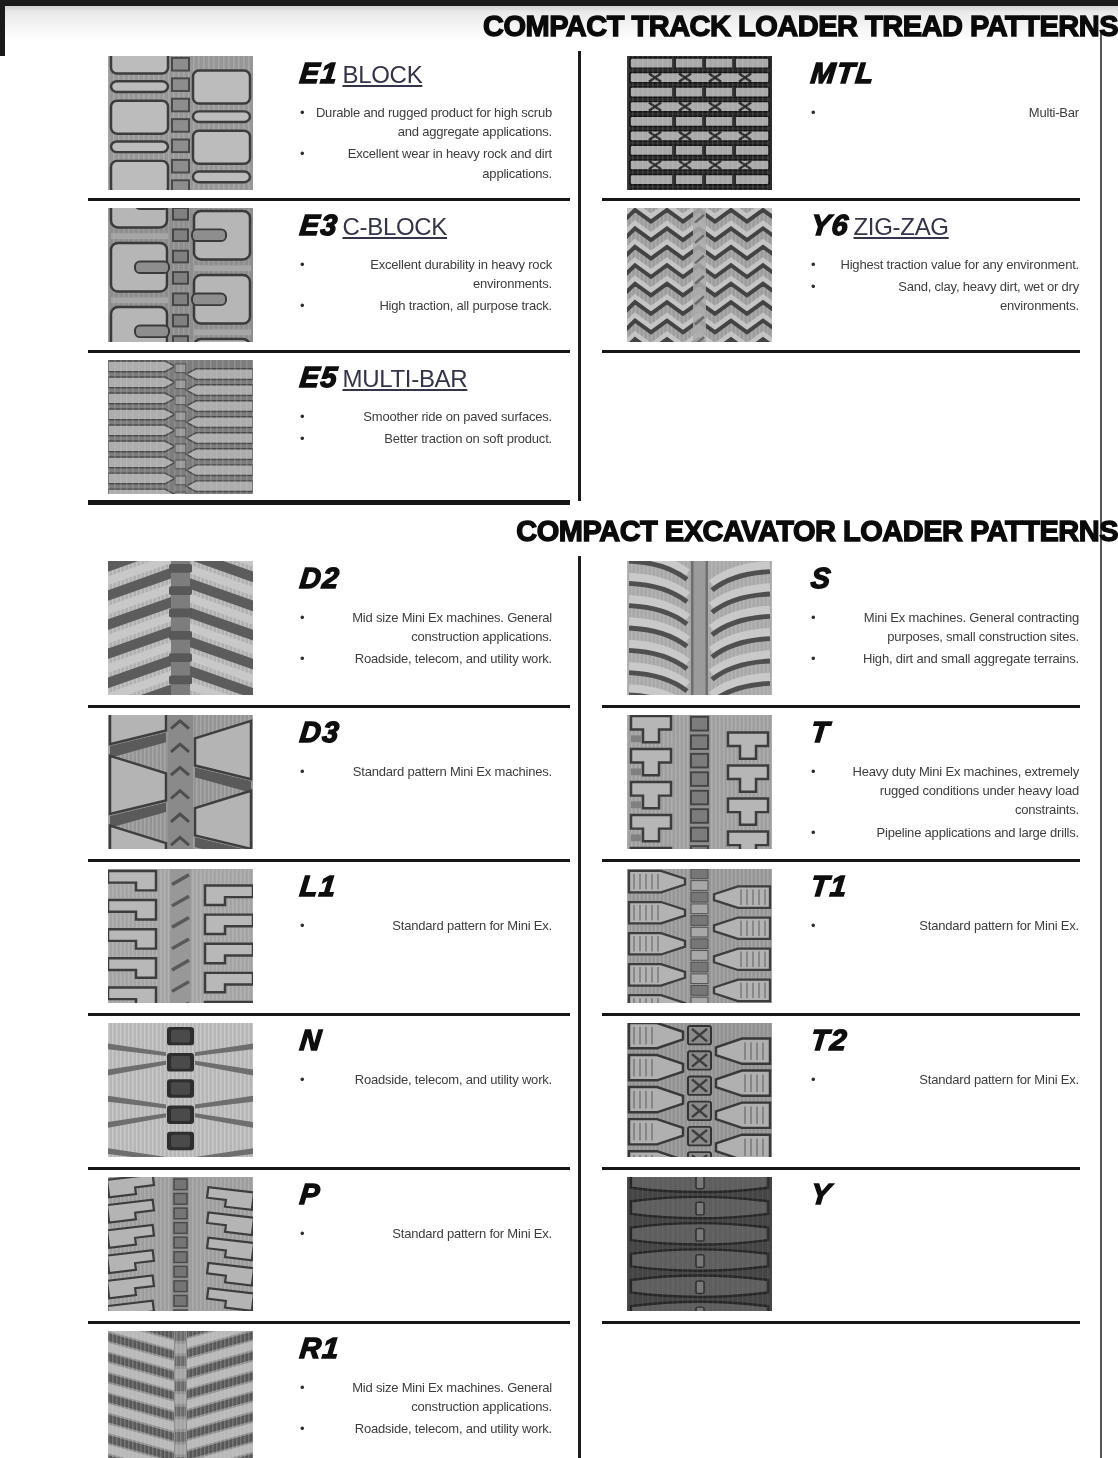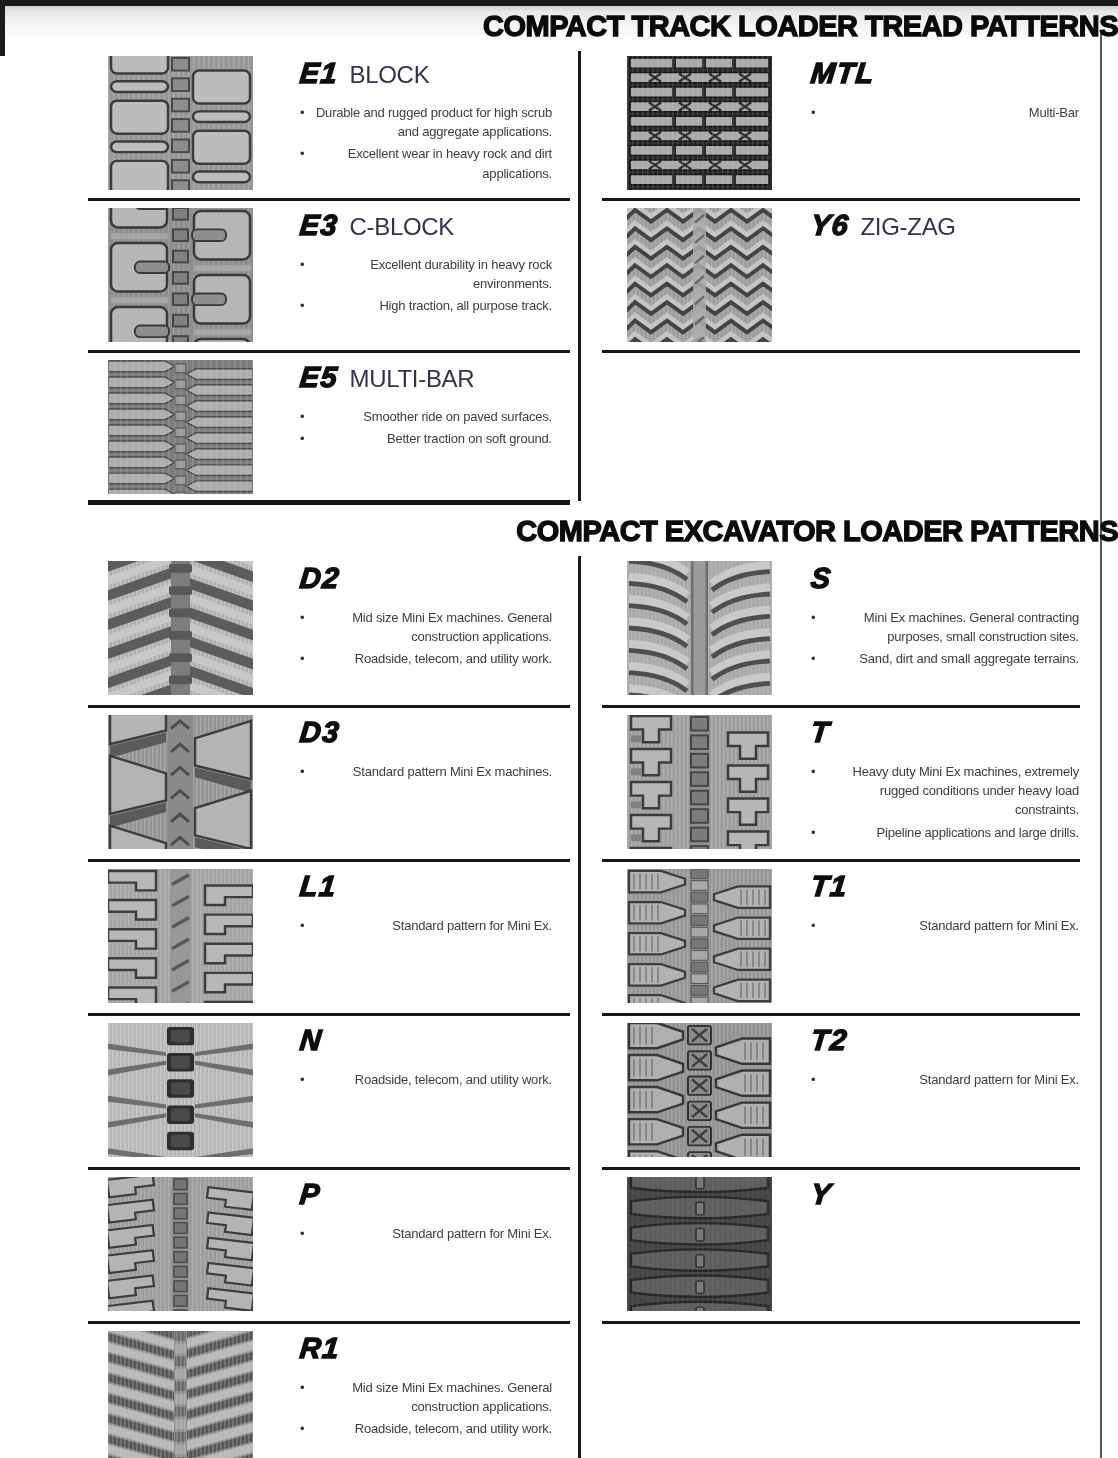--- a/index.html
+++ b/index.html
@@ -31,21 +31,21 @@
   .col-right .thumb{margin-left:25px;}
   .thumb svg{width:100%;height:100%;display:block;}
 
   .info{margin-left:47px;width:252px;}
   .col-right .info{margin-left:39px;width:268px;}
 
   .trow{display:flex;align-items:baseline;margin-top:1px;white-space:nowrap;}
   .code{display:inline-block;font-style:italic;font-weight:bold;font-size:29px;
         letter-spacing:1.5px;color:#0e0e0e;-webkit-text-stroke:1.4px #0e0e0e;
         transform:skewX(-6deg);}
-  .tname{font-size:24px;color:#33334a;margin-left:11px;letter-spacing:-0.3px;}
+  .tname{font-size:24px;color:#33334a;margin-left:4px;letter-spacing:-0.3px;text-decoration:underline;}
 
   ul.bullets{list-style:none;margin:13px 0 0 0;padding:0;font-size:13px;
         line-height:1.48;color:#3d3d3d;letter-spacing:-0.2px;}
   ul.bullets li{position:relative;padding-left:13px;margin-bottom:3px;}
   ul.bullets li::before{content:"\2022";position:absolute;left:0;top:0;color:#2e2e2e;}
 </style>
 </head>
 <body>
 
 <div class="page">
@@ -248,21 +248,21 @@
                 <rect x="144" y="0" width="1.5" height="138" fill="#d0d0d0" opacity="0.2"></rect>
               </svg>
             </div>
             <div class="info">
               <div class="trow">
                 <span class="code">E5</span>
                 <span class="tname">MULTI-BAR</span>
               </div>
               <ul class="bullets">
                 <li>Smoother ride on paved surfaces.</li>
-                <li>Better traction on soft ground.</li>
+                <li>Better traction on soft product.</li>
               </ul>
             </div>
           </div>
         </div>
       <div class="col col-right" id="sec0R">
           <div class="entry">
             <div class="thumb">
               <svg viewBox="0 0 145 138" preserveAspectRatio="none">
                 <rect x="0" y="0" width="145" height="138" fill="#2b2b2b"></rect>
                 <rect x="3" y="2" width="139" height="10.5" rx="2" fill="#a9a9a9" stroke="#121212" stroke-width="1.5"></rect>
@@ -417,20 +417,24 @@
                 <path d="M68,99 l9,-8" stroke="#6a6a6a" stroke-width="2.5"></path>
                 <path d="M68,120 l9,-8" stroke="#6a6a6a" stroke-width="2.5"></path>
                 <path d="M68,141 l9,-8" stroke="#6a6a6a" stroke-width="2.5"></path>
               </svg>
             </div>
             <div class="info">
               <div class="trow">
                 <span class="code">Y6</span>
                 <span class="tname">ZIG-ZAG</span>
               </div>
+              <ul class="bullets">
+                <li>Highest traction value for any environment.</li>
+                <li>Sand, clay, heavy dirt, wet or dry environments.</li>
+              </ul>
             </div>
           </div>
         </div>
       <div class="vdivider"></div>
     </div>
   </section>
 
   <section class="section">
     <h1 class="section-title">COMPACT EXCAVATOR LOADER PATTERNS</h1>
     <div class="cols s1">
@@ -1059,21 +1063,21 @@
                 <rect x="64" y="0" width="2.5" height="138" fill="#6e6e6e"></rect>
                 <rect x="78.5" y="0" width="2.5" height="138" fill="#6e6e6e"></rect>
               </svg>
             </div>
             <div class="info">
               <div class="trow">
                 <span class="code">S</span>
               </div>
               <ul class="bullets">
                 <li>Mini Ex machines. General contracting purposes, small construction sites.</li>
-                <li>Sand, dirt and small aggregate terrains.</li>
+                <li>High, dirt and small aggregate terrains.</li>
               </ul>
             </div>
           </div>
           <div class="entry">
             <div class="thumb">
               <svg viewBox="0 0 145 138" preserveAspectRatio="none">
                 <rect x="0" y="0" width="145" height="138" fill="#9e9e9e"></rect>
                 <rect x="0" y="0" width="1.5" height="138" fill="#c4c4c4" opacity="0.4"></rect>
                 <rect x="4" y="0" width="1.5" height="138" fill="#c4c4c4" opacity="0.4"></rect>
                 <rect x="8" y="0" width="1.5" height="138" fill="#c4c4c4" opacity="0.4"></rect>

